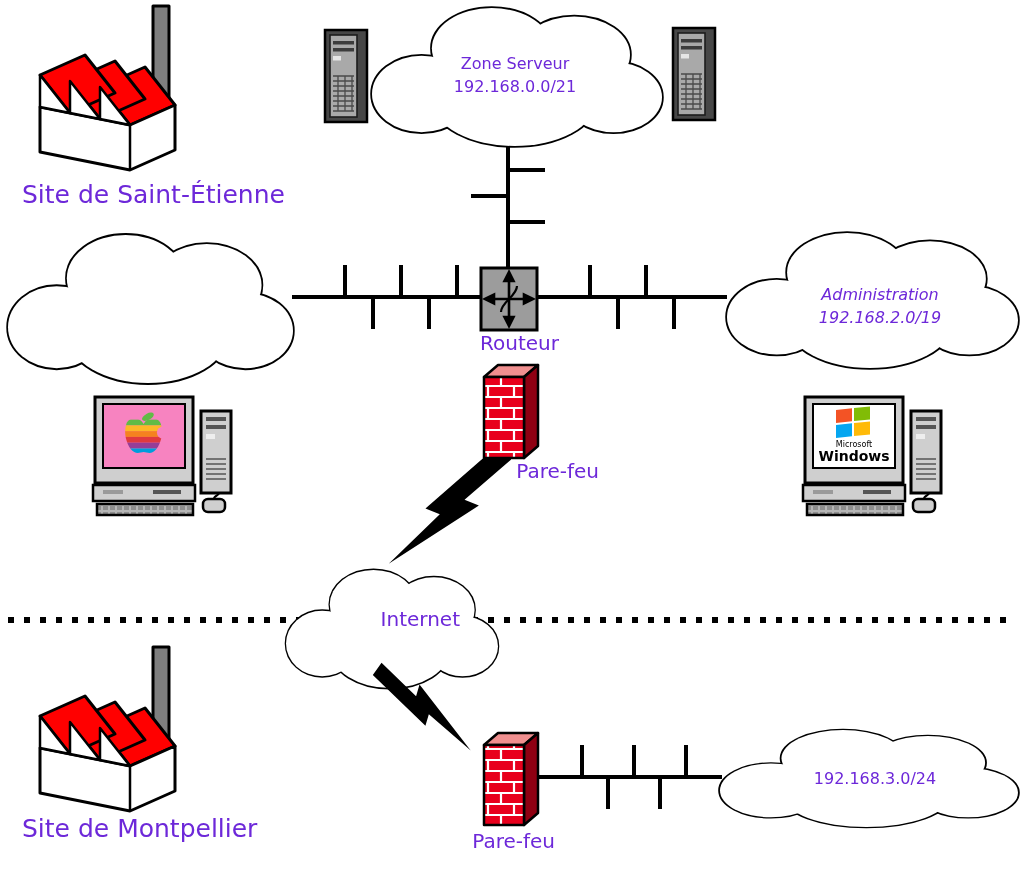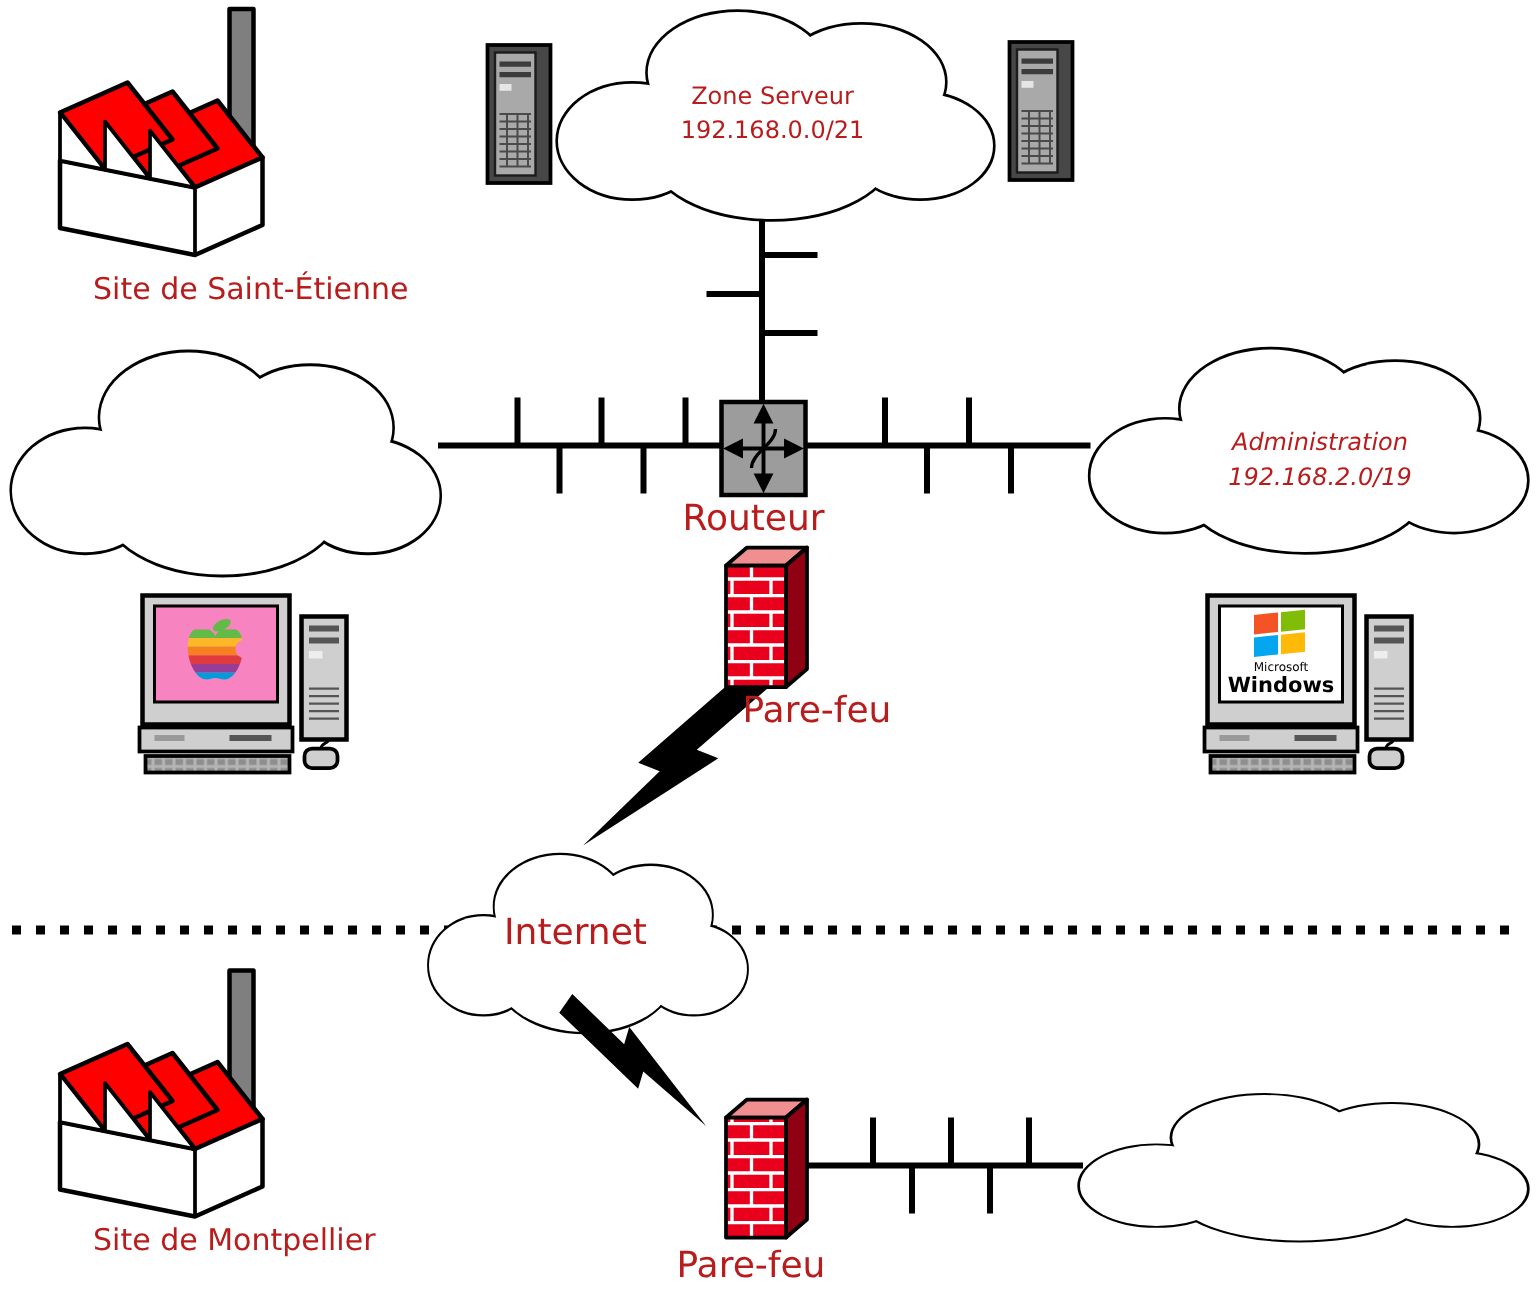--- a/index.html
+++ b/index.html
@@ -3,27 +3,27 @@
 <meta charset="utf-8">
 <style>
   * { margin:0; padding:0; box-sizing:border-box; }
   html,body { background:#ffffff; }
   #stage {
     position:relative; width:1024px; height:871px; background:#fff;
     font-family:"DejaVu Sans", sans-serif; color:#000; overflow:hidden;
   }
   #diagram-svg { position:absolute; left:0; top:0; }
   svg text { font-family:"DejaVu Sans", sans-serif; }
-  .label { position:absolute; color:#b91c1c; }
+  .label { position:absolute; color:#6d28d9; }
   .cloud-label {
     display:flex; flex-direction:column; align-items:center; justify-content:center;
     text-align:center; font-size:16px; line-height:23px;
   }
-  .device-label { font-size:24px; text-align:left; }
-  .site-label  { font-size:20px;margin-left:40px; }
+  .device-label { font-size:20px; text-align:right; }
+  .site-label  { font-size:25px; }
   .net-label   { font-size:16px; text-align:center; }
 </style>
 </head>
 <body>
 
 <div id="stage">
 
   <svg id="diagram-svg" width="1024" height="871" viewBox="0 0 1024 871">
     <defs>
 
@@ -197,14 +197,15 @@
   <div class="label device-label" style="left:455px; top:331px; width:104px;">Routeur</div>
 
   <div class="label device-label" style="left:495px; top:459px; width:104px;">Pare-feu</div>
 
   <div class="label device-label" style="left:336px; top:591px; width:124px;margin-top:16px;">Internet</div>
 
   <div class="label site-label" style="left:22px; top:814px;text-align:center;">Site de Montpellier</div>
 
   <div class="label device-label" style="left:451px; top:829px; width:104px;">Pare-feu</div>
 
+  <div class="label net-label" style="left:775px; top:769px; width:200px;">192.168.3.0/24</div>
 
 </div>
 
 </body></html>

